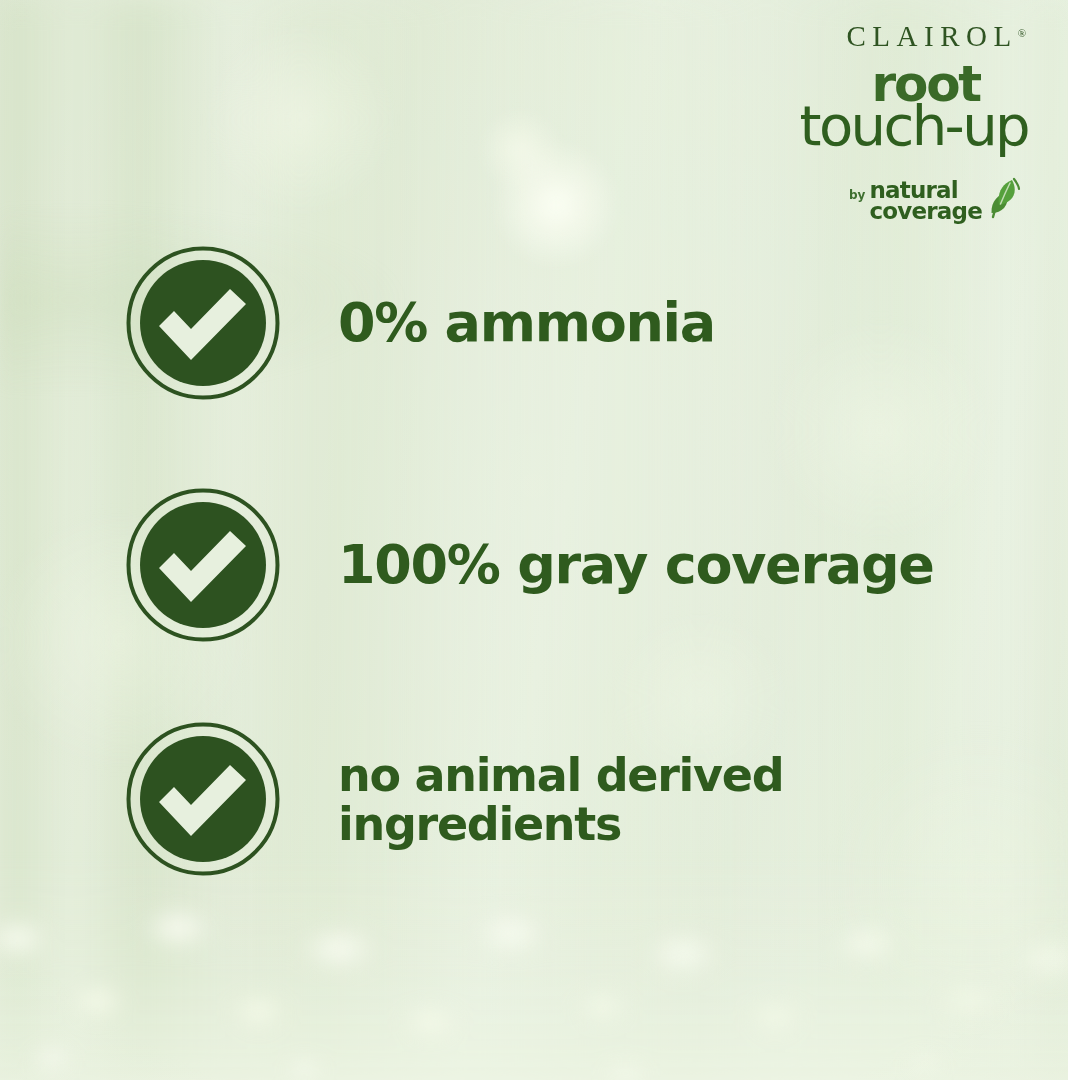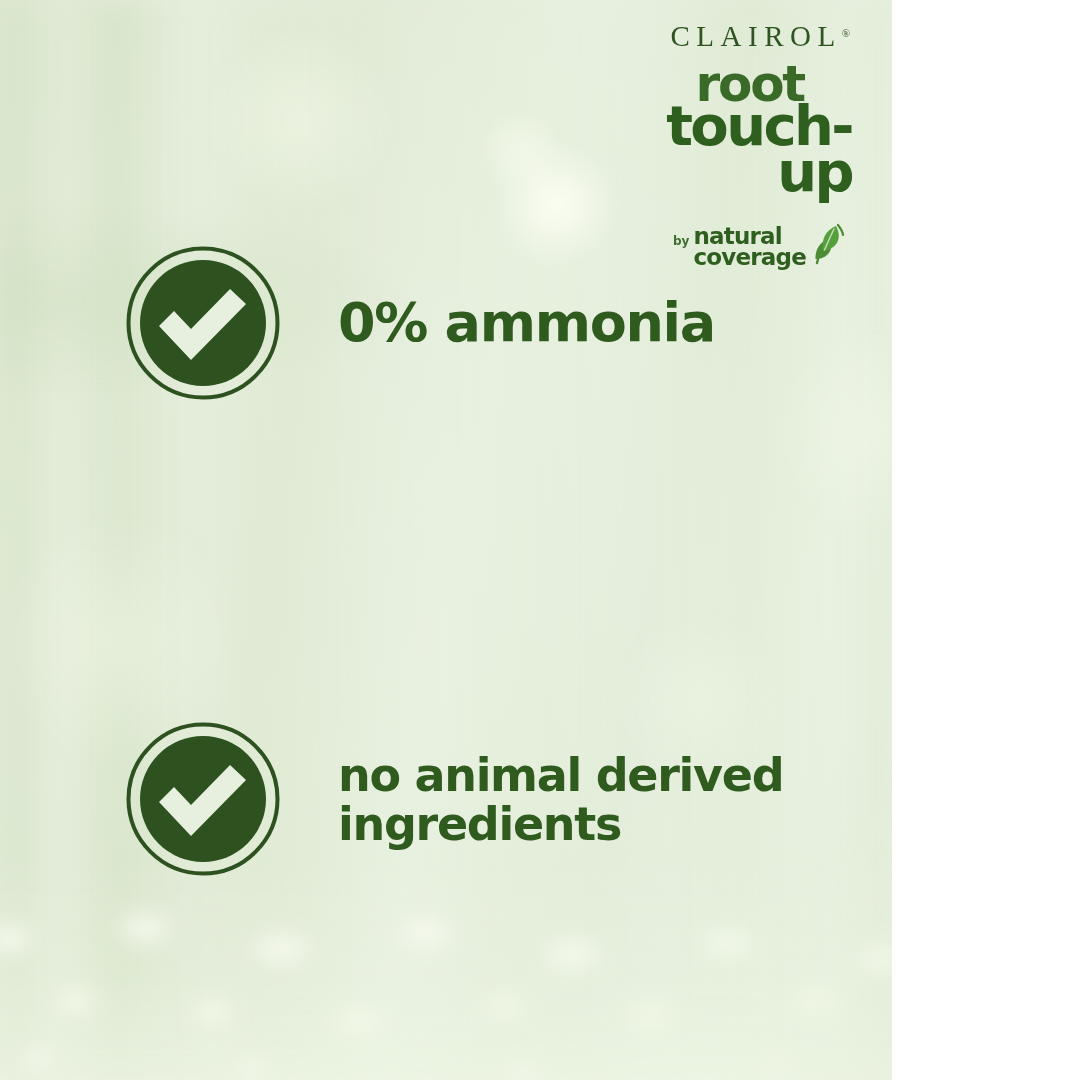--- a/index.html
+++ b/index.html
@@ -2,26 +2,25 @@
 <html><head>
 <meta charset="utf-8">
 <style>
   html, body {
     margin: 0;
     padding: 0;
     background: #ffffff;
   }
   #canvas {
     position: relative;
-    width: 864px;
+    width: 1068px;
     height: 1080px;
     overflow: hidden;
     background: #fef9c3;
     font-family: "Liberation Sans", sans-serif;
-    padding-left: 28px;
   }
 
   
   .bg-base {
     position: absolute;
     inset: 0;
     background:
       linear-gradient(100deg,
         #dfe9d4 0%,
         #e6efdd 18%,
@@ -129,21 +128,21 @@
     font-weight: bold;
     font-size: 50px;
     line-height: 0.84;
     letter-spacing: -2.2px;
     color: #3a6a28;
     margin-top: 12px;
     padding-right: 48px;
   }
   .brand-touchup {
     font-family: "DejaVu Sans", sans-serif;
-    font-weight: bold;
+    font-weight: normal;
     font-size: 56px;
     line-height: 0.82;
     letter-spacing: -2.6px;
     color: #2f5f1f;
     margin-top: -2px;
   }
   .brand-sub {
     display: flex;
     align-items: flex-end;
     justify-content: flex-end;
@@ -231,20 +230,28 @@
 
   <div class="claim claim-1">
     <svg class="check-badge" width="154" height="154" viewBox="0 0 154 154">
       <circle cx="77" cy="77" r="74.5" fill="none" stroke="#2d5220" stroke-width="4"></circle>
       <circle cx="77" cy="77" r="63" fill="#2d5220"></circle>
       <path d="M33 80 L48 65 L65 83 L104 43 L120 58 L65 114 Z" fill="#e7f0de"></path>
     </svg>
     <div class="claim-text">0% ammonia</div>
   </div>
 
+  <div class="claim claim-2">
+    <svg class="check-badge" width="154" height="154" viewBox="0 0 154 154">
+      <circle cx="77" cy="77" r="74.5" fill="none" stroke="#2d5220" stroke-width="4"></circle>
+      <circle cx="77" cy="77" r="63" fill="#2d5220"></circle>
+      <path d="M33 80 L48 65 L65 83 L104 43 L120 58 L65 114 Z" fill="#e7f0de"></path>
+    </svg>
+    <div class="claim-text">100% gray coverage</div>
+  </div>
 
   <div class="claim claim-3">
     <svg class="check-badge" width="154" height="154" viewBox="0 0 154 154">
       <circle cx="77" cy="77" r="74.5" fill="none" stroke="#2d5220" stroke-width="4"></circle>
       <circle cx="77" cy="77" r="63" fill="#2d5220"></circle>
       <path d="M33 80 L48 65 L65 83 L104 43 L120 58 L65 114 Z" fill="#e7f0de"></path>
     </svg>
     <div class="claim-text">no animal derived
 ingredients</div>
   </div>

